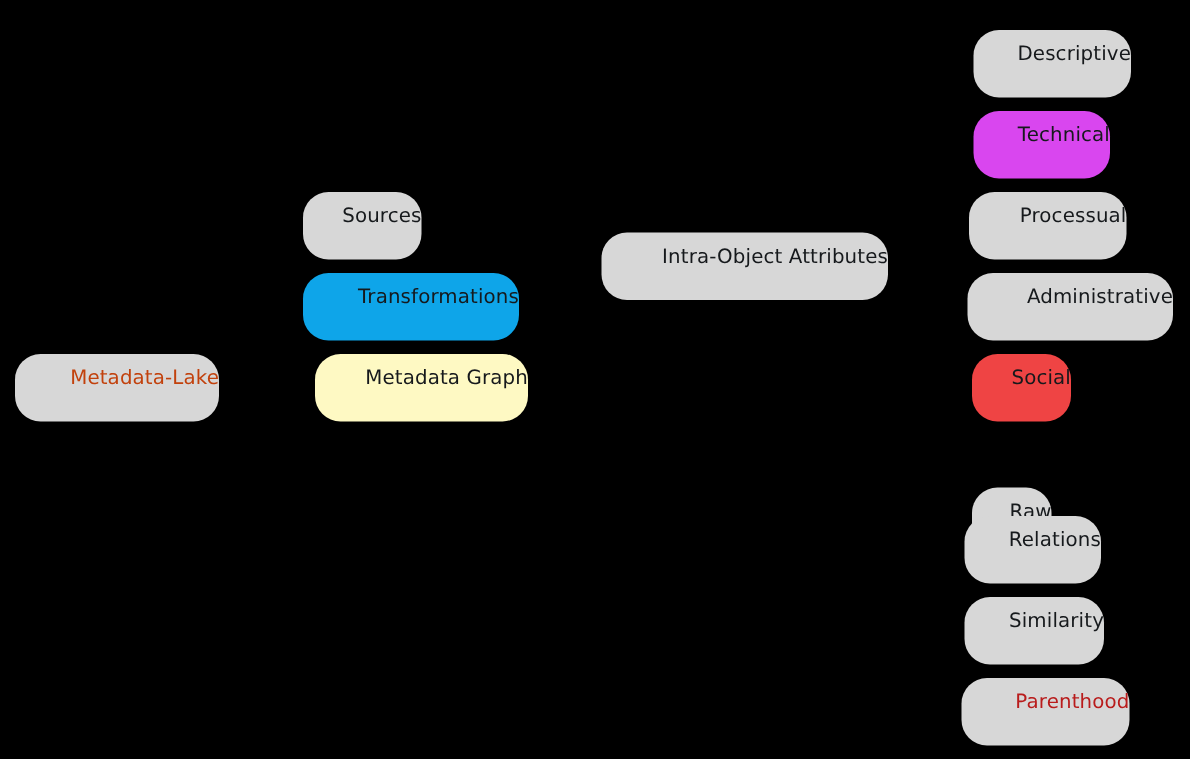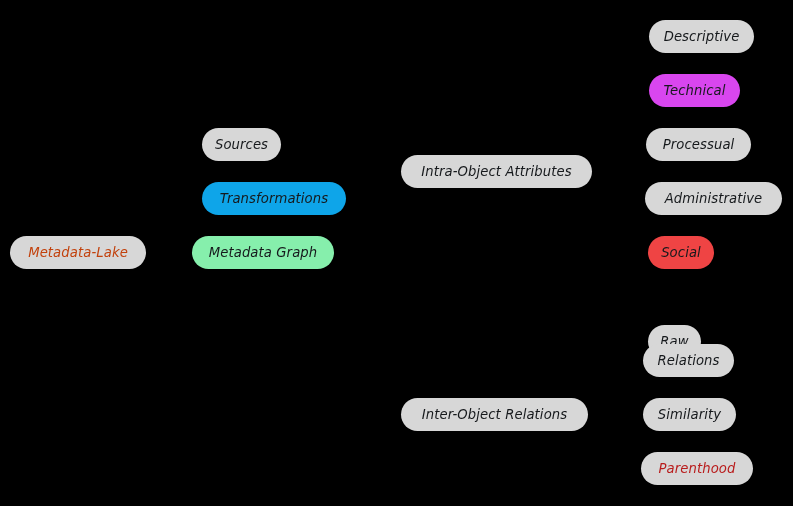--- a/index.html
+++ b/index.html
@@ -15,29 +15,28 @@
     background: #000000;
     overflow: hidden;
     font-family: "DejaVu Sans", "Liberation Sans", sans-serif;
   }
   .node {
     position: absolute;
     box-sizing: border-box;
     background: #d7d7d7;
     color: #16191c;
     border-radius: 17px;
-    height: 33px;
+    height: 45px;
     line-height: 33px;
-    text-align: center;
+    text-align: right;
     font-size: 13.2px;
     font-weight: 400;
     white-space: nowrap;
     letter-spacing: 0.1px;
     user-select: none;
-    font-style: italic;
   }
   .node-label {
     display: block;
     width: 100%;
     height: 100%;
     line-height: 33px;
   }
 </style>
 </head>
 <body>
@@ -45,28 +44,25 @@
 <div id="canvas" style="background: rgb(0, 0, 0);">
     <div class="node" style="left: 10px; top: 236px; width: 136px; background: rgb(215, 215, 215); color: #c2410c;">
       <span class="node-label">Metadata-Lake</span>
     </div>
     <div class="node" style="left: 202px; top: 128px; width: 79px; background: rgb(215, 215, 215); color: rgb(22, 25, 28);">
       <span class="node-label">Sources</span>
     </div>
     <div class="node" style="left: 202px; top: 182px; width: 144px; background: #0ea5e9; color: rgb(22, 25, 28);">
       <span class="node-label">Transformations</span>
     </div>
-    <div class="node" style="left: 192px; top: 236px; width: 142px; background: #86efac; color: rgb(22, 25, 28);">
+    <div class="node" style="left: 210px; top: 236px; width: 142px; background: #fef9c3; color: rgb(22, 25, 28);">
       <span class="node-label">Metadata Graph</span>
     </div>
     <div class="node" style="left: 401px; top: 155px; width: 191px; background: rgb(215, 215, 215); color: rgb(22, 25, 28);">
       <span class="node-label">Intra-Object Attributes</span>
-    </div>
-    <div class="node" style="left: 401px; top: 398px; width: 187px; background: rgb(215, 215, 215); color: rgb(22, 25, 28);">
-      <span class="node-label">Inter-Object Relations</span>
     </div>
     <div class="node" style="left: 649px; top: 20px; width: 105px; background: rgb(215, 215, 215); color: rgb(22, 25, 28);">
       <span class="node-label">Descriptive</span>
     </div>
     <div class="node" style="left: 649px; top: 74px; width: 91px; background: #d946ef; color: rgb(22, 25, 28);">
       <span class="node-label">Technical</span>
     </div>
     <div class="node" style="left: 646px; top: 128px; width: 105px; background: rgb(215, 215, 215); color: rgb(22, 25, 28);">
       <span class="node-label">Processual</span>
     </div>

